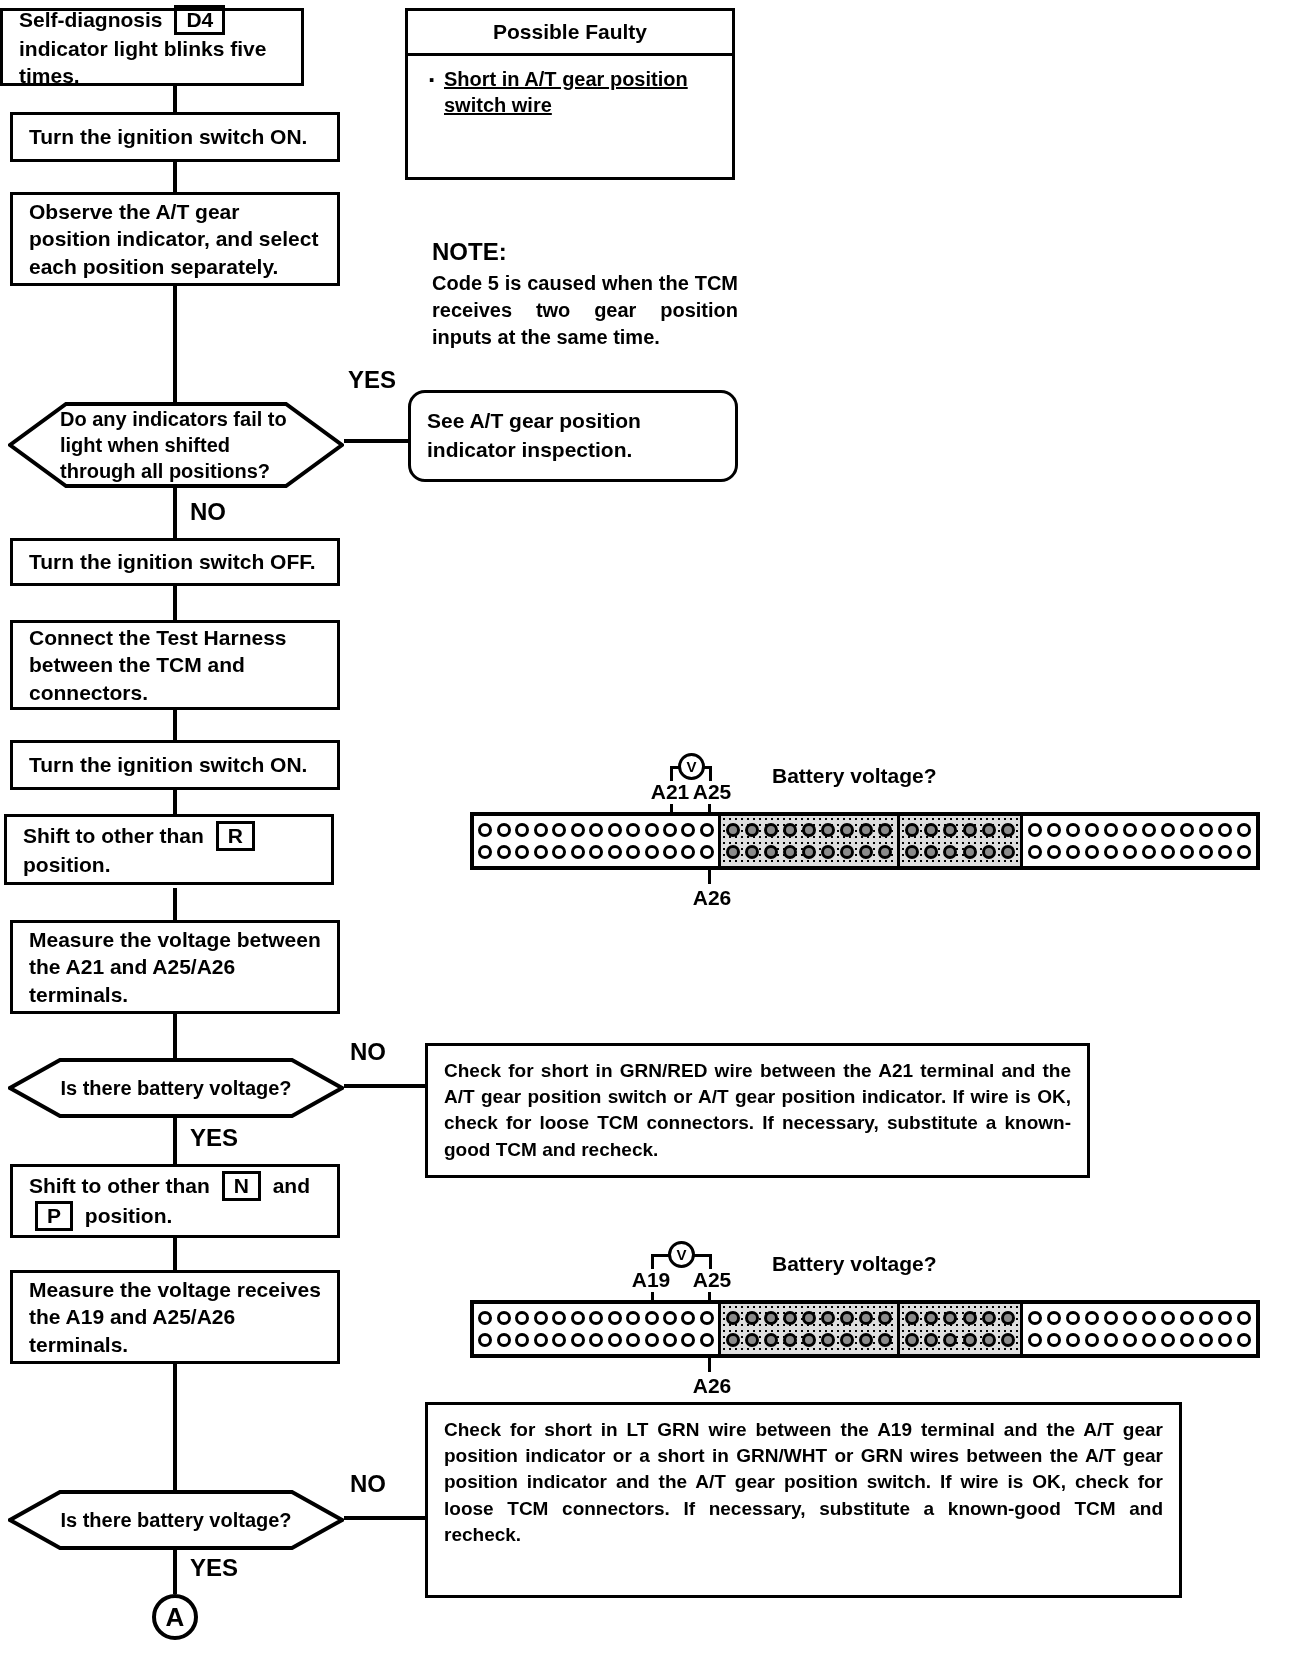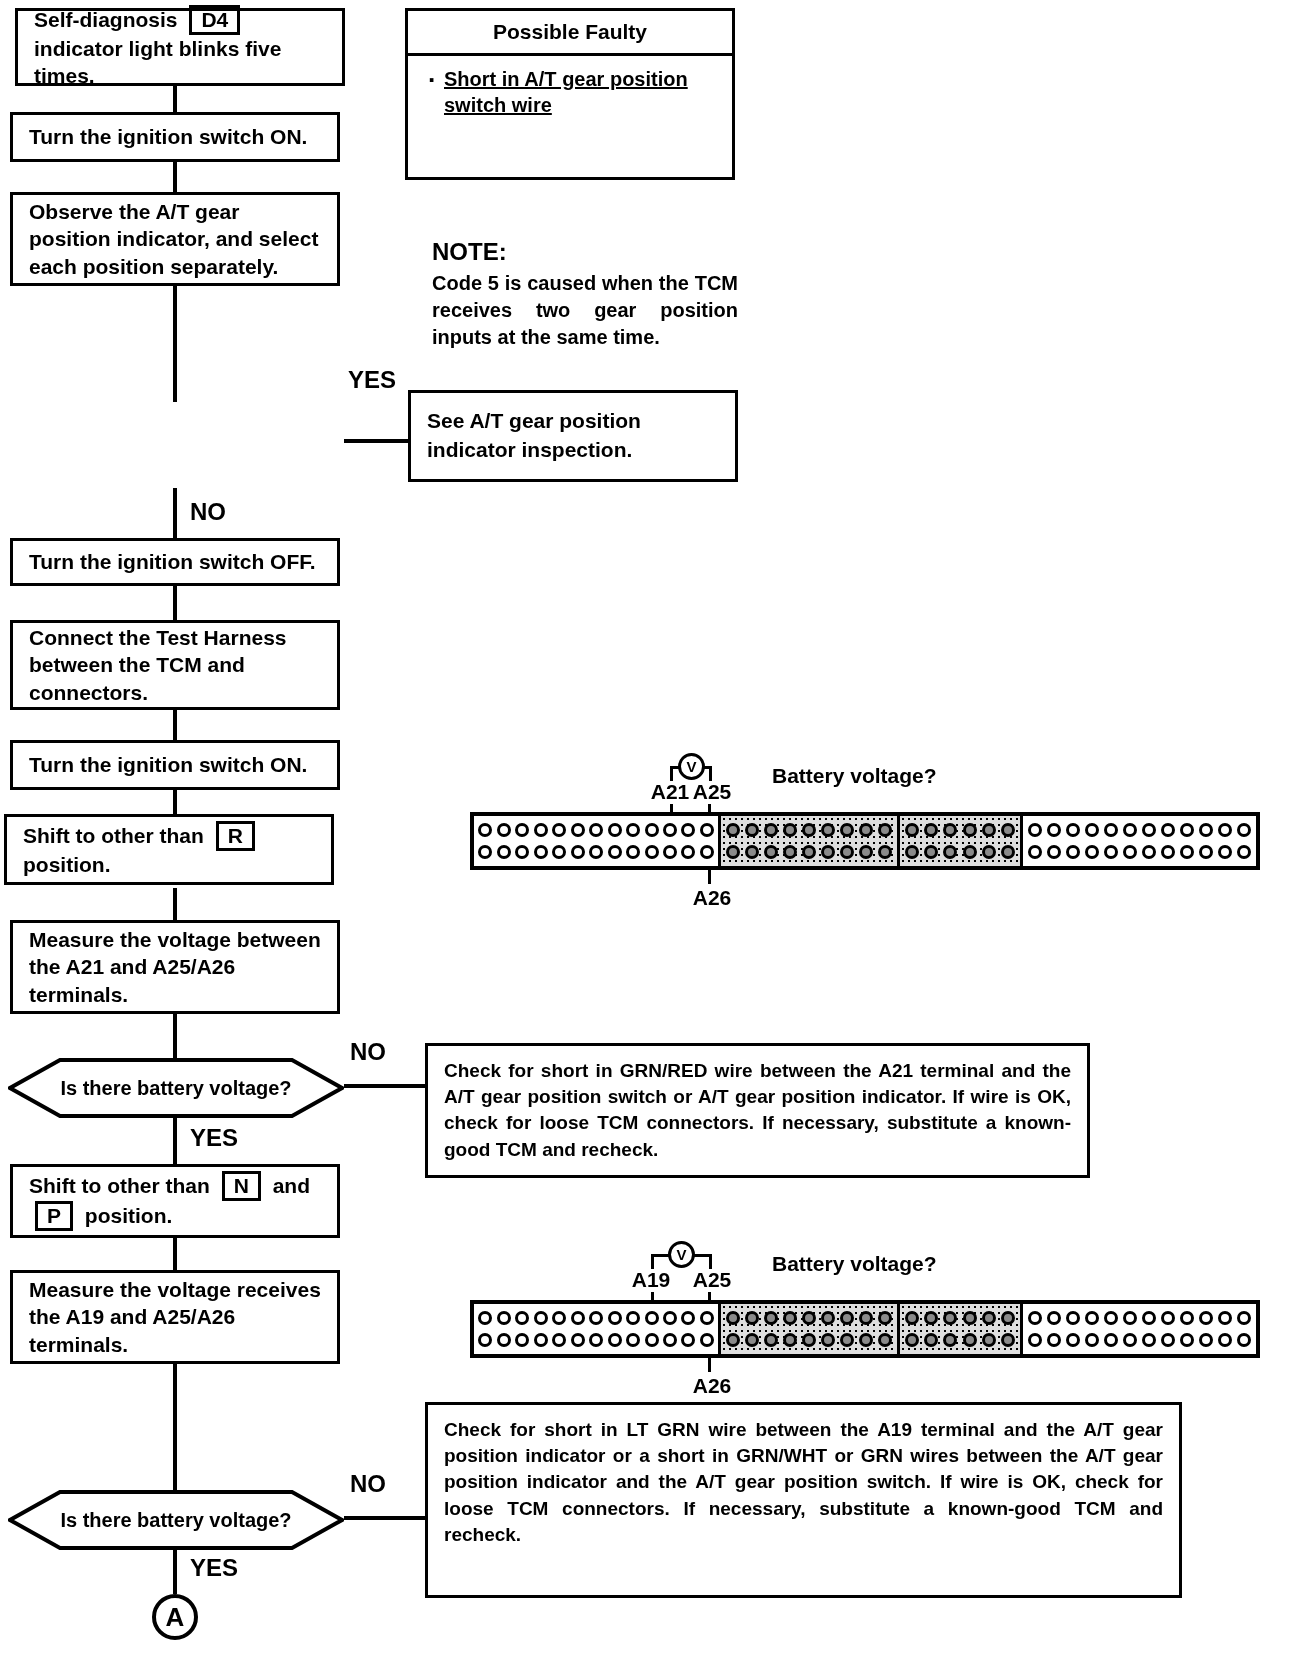--- a/index.html
+++ b/index.html
@@ -40,21 +40,21 @@
   .pc-list { list-style:none; margin:10px 8px; padding:0 10px; font-weight:bold; font-size:20px; line-height:1.32;text-decoration:underline; }
   .pc-list li { position:relative; padding-left:18px; }
   .pc-list li::before { content:"\00b7"; position:absolute; left:2px; top:-3px; font-size:26px; }
   .note { position:absolute; font-weight:bold;margin-top:16px; }
   .note-title { font-size:24px; margin-bottom:4px; }
   .note-body { font-size:20px; line-height:1.35; text-align:justify; }
   .action {
     position:absolute; border:3px solid var(--ink); background:var(--paper);
     font-weight:bold; padding:12px 16px; line-height:1.38; text-align:justify;
   }
-  .action.see { font-size:21px; display:flex; align-items:center; text-align:left; }
+  .action.see { font-size:21px; display:flex; align-items:center; text-align:left;border-radius:17px; }
   .action.check { font-size:19px; }
   .strip {
     position:absolute; border:4px solid var(--ink); background:var(--paper);
     display:flex;
   }
   .section {
     height:100%; display:flex; flex-direction:column; justify-content:space-evenly;
     border-right:3px solid var(--ink); background:var(--paper);
   }
   .section:last-child { border-right:none; }
@@ -84,39 +84,45 @@
     position:absolute; width:46px; height:46px; border:4px solid var(--ink); border-radius:50%;
     display:flex; align-items:center; justify-content:center; font-weight:bold; font-size:26px;
     background:var(--paper);
   }
 </style>
 </head>
 <body>
 
 <div class="page">
 
-  <div class="box" style="left:15px;top:8px;width:330px;height:78px">
+  <div class="box" style="left:0;top:8px;width:304px;height:78px">
     <div>
       <span>Self-diagnosis</span>
       <span class="kbd">D4</span>
       <span>indicator light blinks five times.</span>
     </div>
   </div>
   <div class="vline" style="left:173px;top:86px;height:26px"></div>
 
   <div class="box" style="left:10px;top:112px;width:330px;height:50px">
     <div>Turn the ignition switch ON.</div>
   </div>
   <div class="vline" style="left:173px;top:162px;height:30px"></div>
 
   <div class="box" style="left:10px;top:192px;width:330px;height:94px">
     <div>Observe the A/T gear position indicator, and select each position separately.</div>
   </div>
   <div class="vline" style="left:173px;top:286px;height:116px"></div>
 
+  <div class="hex" style="left:8px;top:402px;width:336px;height:86px">
+    <svg width="336" height="86" viewBox="0 0 336 86">
+      <polygon points="58,2 278,2 334,43 278,84 58,84 2,43"></polygon>
+    </svg>
+    <div class="hex-text left">Do any indicators fail to light when shifted through all positions?</div>
+  </div>
 
   <div class="branch-label" style="left:348px;top:366px">YES</div>
   <div class="hline" style="left:344px;top:439px;width:64px"></div>
 
   <div class="branch-label" style="left:190px;top:498px">NO</div>
   <div class="vline" style="left:173px;top:488px;height:50px"></div>
 
   <div class="box" style="left:10px;top:538px;width:330px;height:48px">
     <div>Turn the ignition switch OFF.</div>
   </div>

